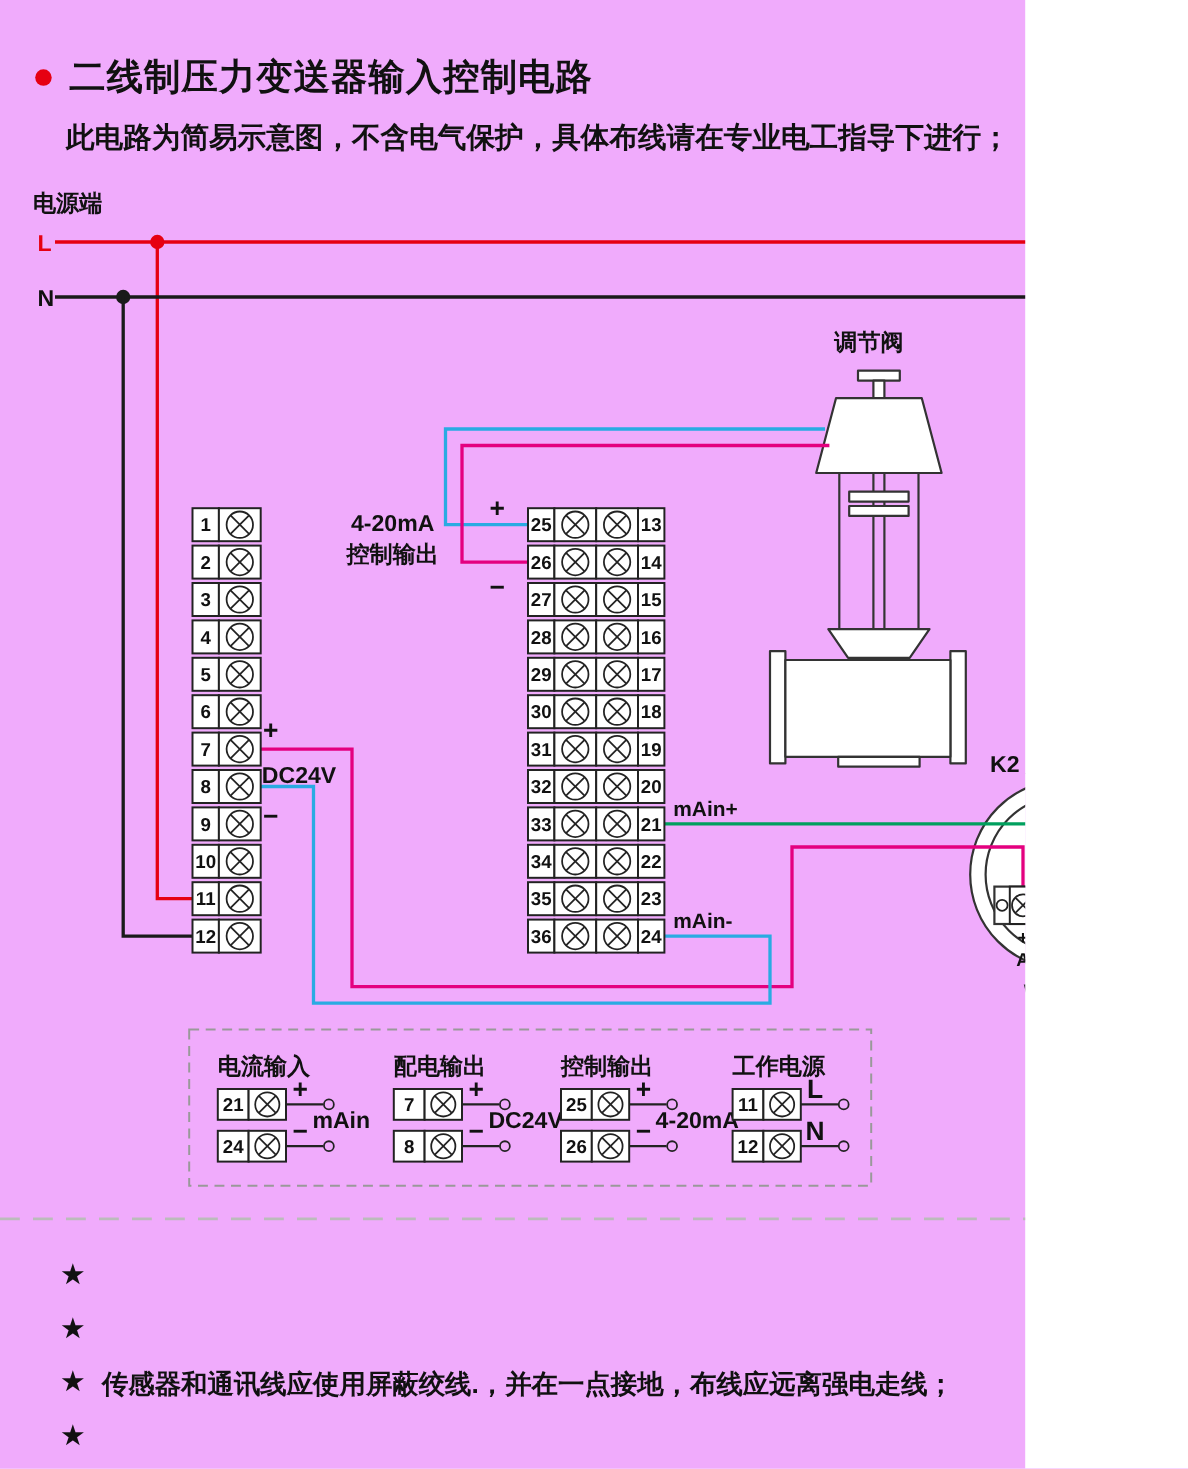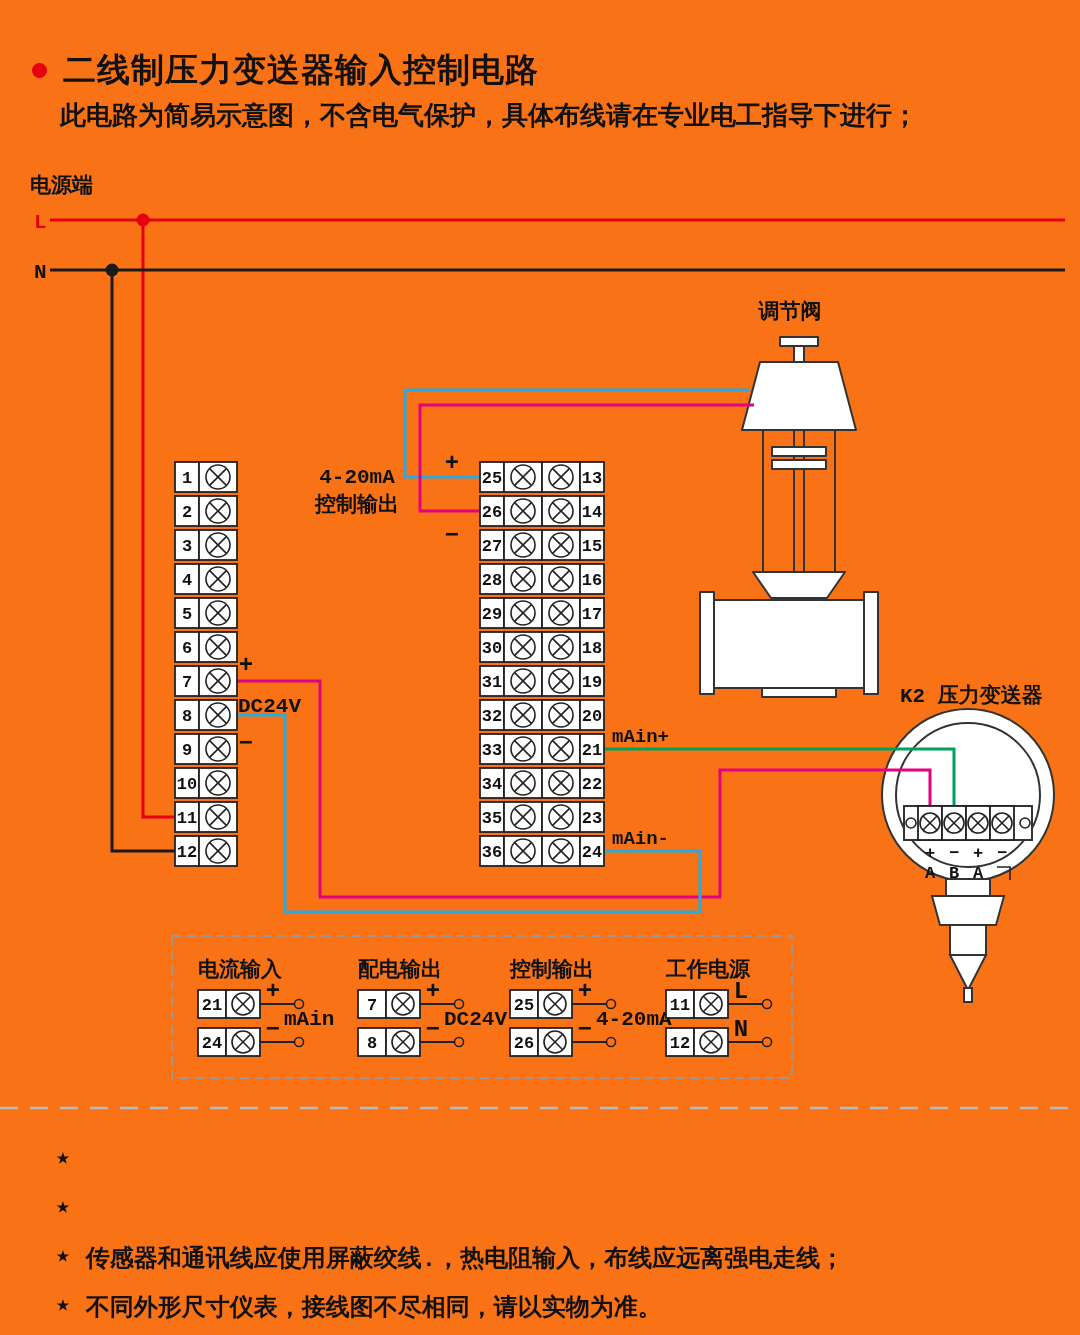--- a/index.html
+++ b/index.html
@@ -1,22 +1,22 @@
 <!DOCTYPE html>
 <html style="--wire_live: #e60012; --wire_neutral: #1a1a1a; --wire_cyan: #29abe2; --wire_magenta: #e4007f; --wire_green: #00a05e;"><head>
 <meta charset="utf-8">
 <style>
   *{box-sizing:border-box}
   body{margin:0;background:#fff}
-  .page{position:relative;width:1080px;height:1335px;background:#f97316;color:#111;
-        font-family:Liberation Mono, monospace;overflow:hidden}
+  .page{position:relative;width:932px;height:1335px;background:#f0abfc;color:#111;
+        font-family:Liberation Sans, sans-serif;overflow:hidden}
   .hdr{position:absolute;left:32px;top:48px;display:flex;align-items:center;gap:16px}
   .bullet{width:15px;height:15px;border-radius:50%;background:var(--wire_live,#e60012);flex:none}
   .title{font-size:33px;font-weight:700;letter-spacing:1px;margin:0}
-  .subtitle{position:absolute;left:60px;top:98px;margin:0;font-size:26px;font-weight:700}
+  .subtitle{position:absolute;left:60px;top:108px;margin:0;font-size:26px;font-weight:700}
   .diagram{position:absolute;left:0;top:0;width:1080px;height:1335px}
   .notes{position:absolute;left:56px;top:1144px}
   .note{display:flex;align-items:flex-start;gap:16px;font-size:24px;font-weight:600;height:49px}
   .star{font-size:23px;line-height:1.25}
   svg text{fill:#111}
   .cell{fill:#fff;stroke:#222;stroke-width:1.8}
   .scr{fill:none;stroke:#222;stroke-width:1.6}
   .tnum{font-size:17px;font-weight:700}
   .lbl{font-size:21px;font-weight:700}
   .sign{font-size:24px;font-weight:700}
@@ -454,20 +454,19 @@
 
   <div class="notes">
     <div class="note">
         <span class="star">★</span>
       </div>
     <div class="note">
         <span class="star">★</span>
       </div>
     <div class="note">
         <span class="star">★</span>
-        <span>传感器和通讯线应使用屏蔽绞线.，热电阻输入，布线应远离强电走线；</span>
+        <span>传感器和通讯线应使用屏蔽绞线.，并在一点接地，布线应远离强电走线；</span>
       </div>
     <div class="note">
         <span class="star">★</span>
-        <span>不同外形尺寸仪表，接线图不尽相同，请以实物为准。</span>
       </div>
   </div>
 </div>
 
 </body></html>

